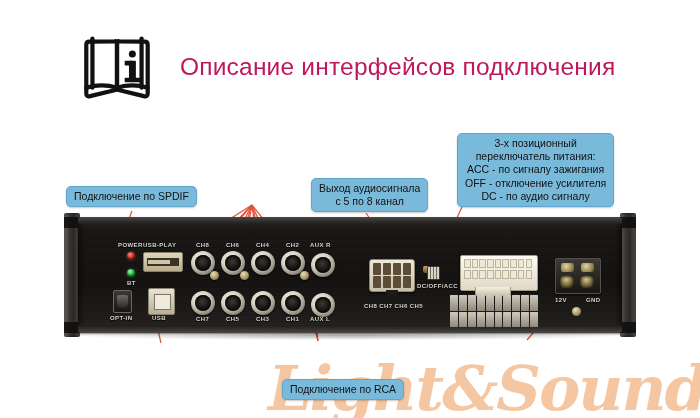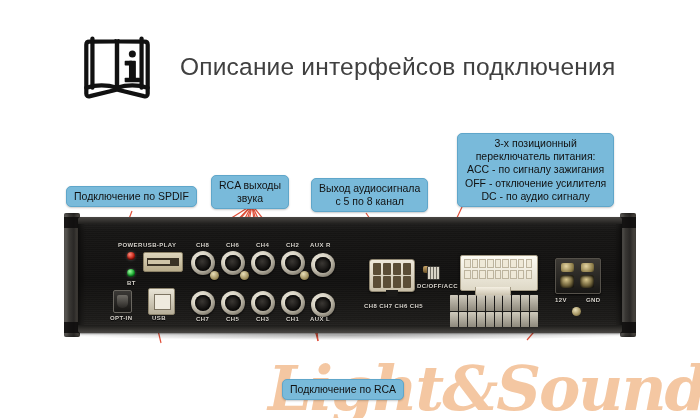--- a/index.html
+++ b/index.html
@@ -7,21 +7,21 @@
     width:700px;height:418px;background:#ffffff;overflow:hidden;
     font-family:"Liberation Sans","DejaVu Sans",sans-serif;
     position:relative;
   }
   #root{position:absolute;left:0;top:0;width:700px;height:418px;}
 
   
   .header{position:absolute;left:78px;top:28px;width:580px;height:78px;display:flex;align-items:center;}
   .book-icon{width:78px;height:66px;flex:0 0 auto;}
   .title{
-    font-size:24.5px;color:#404040;letter-spacing:.2px;margin-left:24px;
+    font-size:24.5px;color:#be185d;letter-spacing:.2px;margin-left:24px;
     white-space:nowrap;font-weight:400;
   }
 
   
   .device{position:absolute;left:64px;top:213px;width:572px;height:128px;}
   .dev-shadow{position:absolute;left:6px;top:118px;width:560px;height:9px;
     background:radial-gradient(ellipse at 50% 50%, rgba(0,0,0,.30), rgba(0,0,0,0) 72%);}
   .side-rail{position:absolute;top:0;width:16px;height:124px;border-radius:2px;
     background:linear-gradient(90deg,#6d6a66 0%,#3a3835 32%,#2a2826 62%,#545049 100%);
     box-shadow:inset 0 0 3px rgba(0,0,0,.6);}
@@ -327,21 +327,20 @@
       <div class="lbl" style="left:477px;top:80px;">12V</div>
       <div class="lbl" style="left:508px;top:80px;">GND</div>
       <div class="term-screw-bottom" style="left:494px;top:90px;"></div>
     </div>
   </div>
 
   <div class="watermark">Light&amp;Sound</div>
 
   <div class="callout" style="left:66px;top:186px;">Подключение по SPDIF</div>
 
-  <div class="callout" style="left:211px;top:175px;">RCA выходы<br>звука</div>
 
   <div class="callout" style="left:311px;top:178px;">Выход аудиосигнала<br>с 5 по 8 канал</div>
 
   <div class="callout lg" style="left:457px;top:133px;">3-х позиционный<br>переключатель питания:<br>ACC - по сигналу зажигания<br>OFF - отключение усилителя<br>DC - по аудио сигналу</div>
 
 
   <div class="callout" style="left:282px;top:351px;margin-top:28px;">Подключение по RCA</div>
 
 
 </div>

